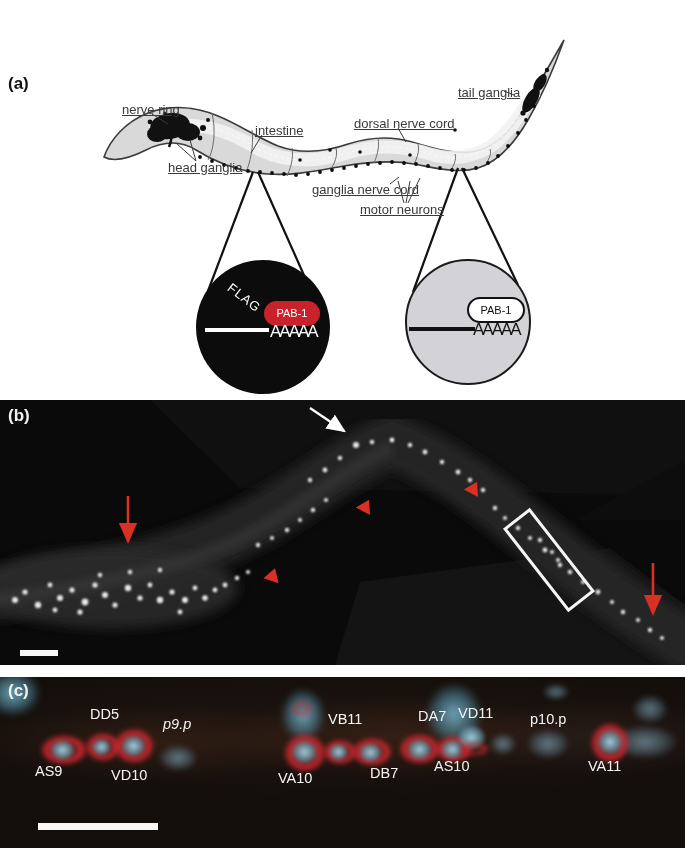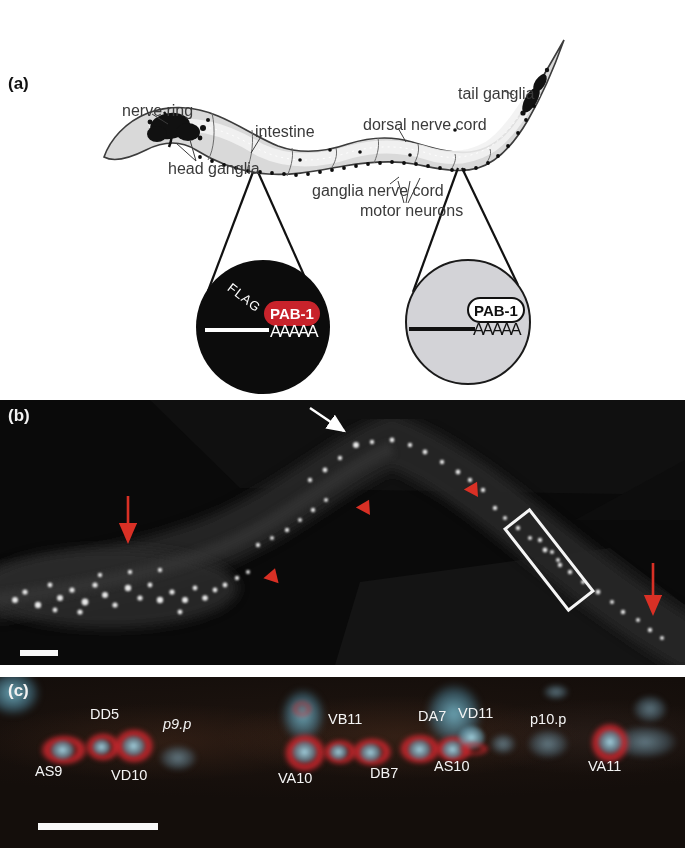--- a/index.html
+++ b/index.html
@@ -2,26 +2,26 @@
 <html><head>
 <meta charset="utf-8">
 <style>
   html,body{margin:0;padding:0;background:#ffffff;}
   #fig{position:relative;width:685px;height:848px;background:#ffffff;overflow:hidden;
        font-family:"Liberation Sans", sans-serif;}
   .abs{position:absolute;}
   
   #panelA{position:absolute;left:0;top:0;width:685px;height:400px;background:#fff;}
   .panel-tag{font-weight:bold;font-size:17px;color:#111;}
-  .a-lbl{position:absolute;font-size:16px;color:#3a3a3a;white-space:nowrap;}
+  .a-lbl{position:absolute;font-size:13px;color:#3a3a3a;white-space:nowrap;text-decoration:underline;}
   .circle{position:absolute;border-radius:50%;}
   #circL{left:196px;top:260px;width:134px;height:134px;background:#0c0c0c;}
   #circR{left:405px;top:259px;width:122px;height:122px;background:#d3d3d7;border:2px solid #1a1a1a;}
   .pill{position:absolute;border-radius:13px;display:flex;align-items:center;justify-content:center;
-        font-size:15px;line-height:1;font-weight:bold;}
+        font-size:11px;line-height:1;}
   .polyA{position:absolute;font-size:17px;letter-spacing:-2px;white-space:nowrap;}
   .mline{position:absolute;}
   
   #panelB{position:absolute;left:0;top:400px;width:685px;height:265px;background:#0a0a0a;overflow:hidden;}
   .panel-tag-light{font-weight:bold;font-size:17px;color:#f2f2f2;}
   .red-tri{position:absolute;width:0;height:0;border-left:8px solid transparent;
            border-right:8px solid transparent;border-bottom:13px solid #d93025;}
   #b-rect{position:absolute;left:496px;top:143px;width:100px;height:28px;
           border:3px solid #f5f5f5;transform:rotate(52deg);background:transparent;}
   .scalebar{position:absolute;background:#f8f8f8;}
@@ -153,21 +153,21 @@
         <line x1="253" y1="172" x2="208" y2="291"></line>
         <line x1="258" y1="172" x2="311" y2="291"></line>
         <line x1="458" y1="168" x2="413" y2="292"></line>
         <line x1="462" y1="168" x2="518" y2="285"></line>
       </g>
     </svg>
 
     <span class="a-lbl" style="left:122px;top:102px;">nerve ring</span>
     <span class="a-lbl" style="left:168px;top:160px;">head ganglia</span>
     <span class="a-lbl" style="left:255px;top:123px;">intestine</span>
-    <span class="a-lbl" style="left:363px;top:116px;">dorsal nerve cord</span>
+    <span class="a-lbl" style="left:354px;top:116px;">dorsal nerve cord</span>
     <span class="a-lbl" style="left:312px;top:182px;">ganglia nerve cord</span>
     <span class="a-lbl" style="left:360px;top:202px;">motor neurons</span>
     <span class="a-lbl" style="left:458px;top:85px;">tail ganglia</span>
 
     <div id="circL" class="circle">
       <span class="abs" style="left:38px;top:20px;color:#fff;font-size:13px;letter-spacing:1px;
             transform:rotate(38deg);transform-origin:left top;">FLAG</span>
       <div class="pill" style="left:68px;top:41px;width:56px;height:25px;background:#c8232b;color:#fff;">PAB-1</div>
       <div class="mline" style="left:9px;top:68px;width:64px;height:4px;background:#fff;"></div>
       <span class="polyA" style="left:74px;top:62px;color:#fff;">AAAAA</span>

